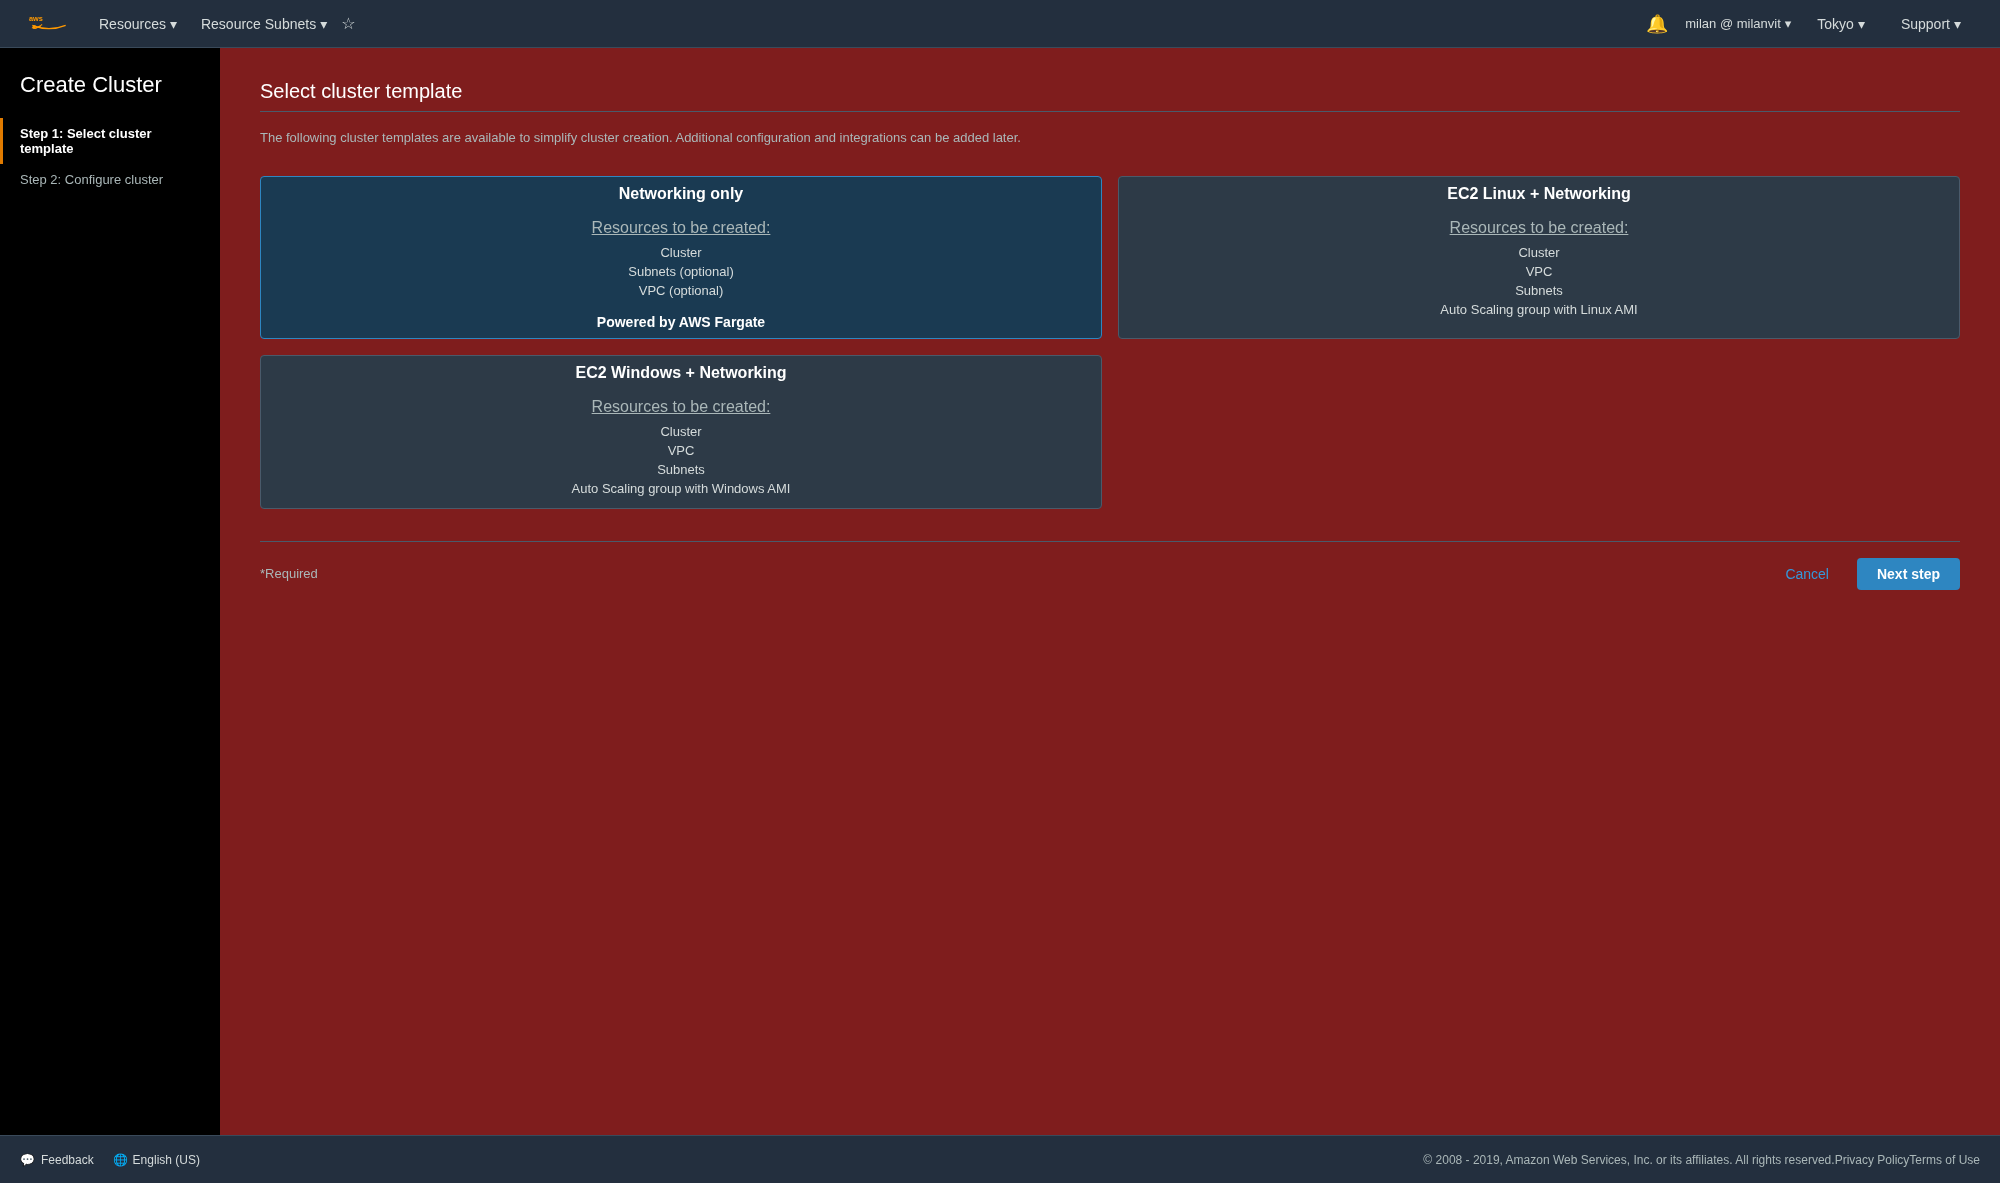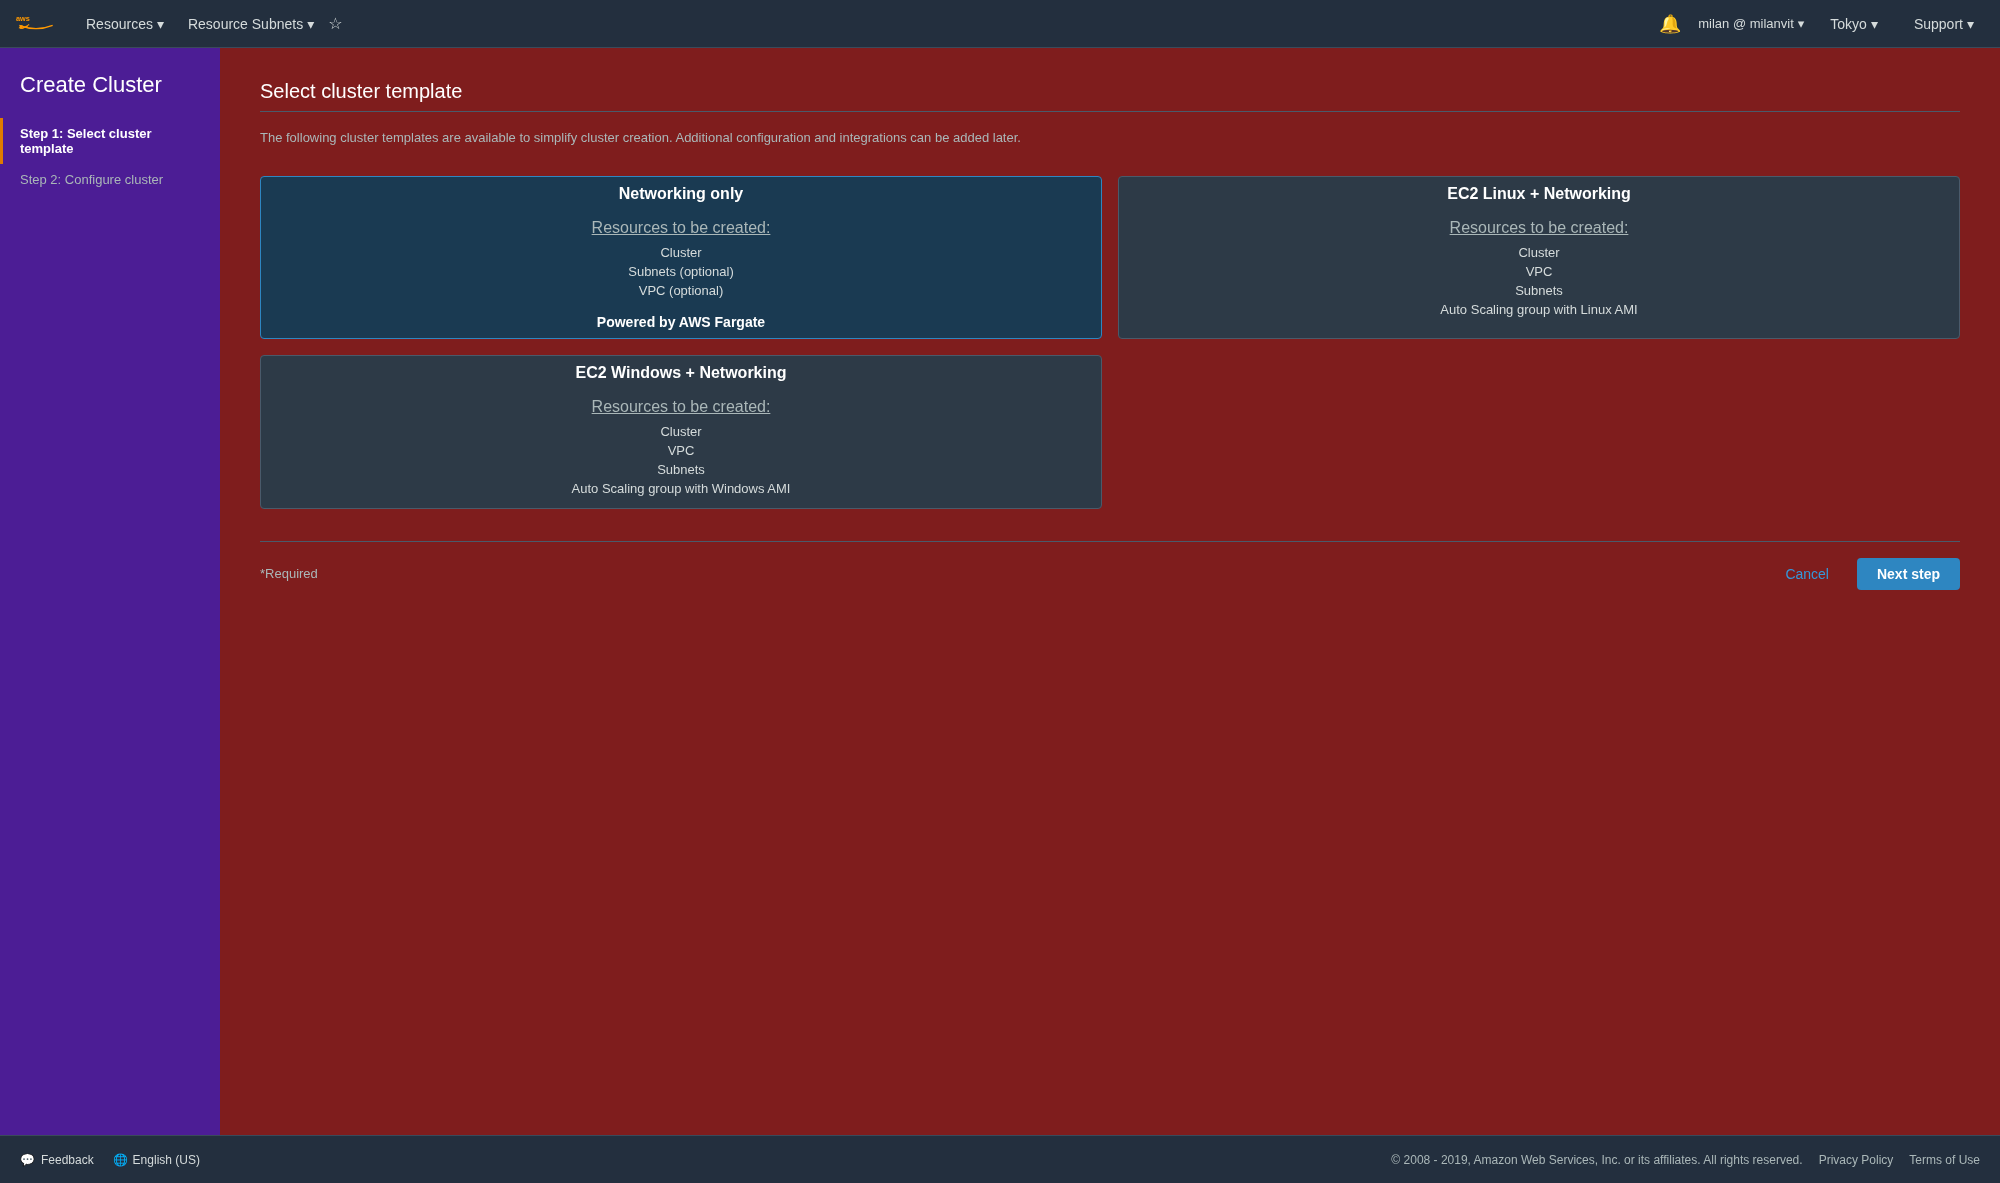--- a/index.html
+++ b/index.html
@@ -12,21 +12,21 @@
       flex-direction: column;
     }
 
     
     .top-nav {
       background: #232f3e;
       border-bottom: 1px solid #3a4a5a;
       height: 48px;
       display: flex;
       align-items: center;
-      padding: 0 16px;
+      padding: 0 29px;
       flex-shrink: 0;
     }
     .nav-logo {
       display: flex;
       align-items: center;
       margin-right: 20px;
     }
     .aws-logo {
       width: 40px;
       height: 24px;
@@ -69,21 +69,21 @@
 
     
     .main-layout {
       display: flex;
       flex: 1;
     }
 
     
     .sidebar {
       width: 220px;
-      background: #4c1d95;
+      background: #000000;
       padding: 24px 0;
       flex-shrink: 0;
     }
     .page-title {
       color: #fff;
       font-size: 22px;
       font-weight: 300;
       padding: 0 20px 20px 20px;
     }
     .sidebar-step {
@@ -232,21 +232,20 @@
       display: flex;
       align-items: center;
       gap: 4px;
       cursor: pointer;
       color: #d5dbdb;
     }
     .footer-right {
       margin-left: auto;
       display: flex;
       align-items: center;
-      gap: 16px;
     }
     .footer-link {
       color: #aab7b8;
       cursor: pointer;
     }
   </style>
 </head>
 <body>
 
 <nav class="top-nav">

